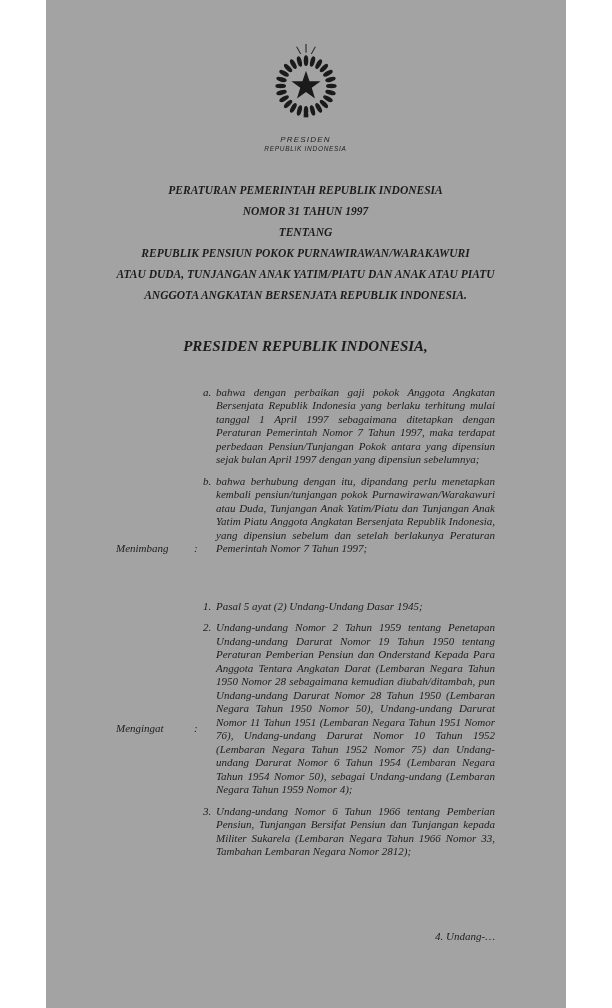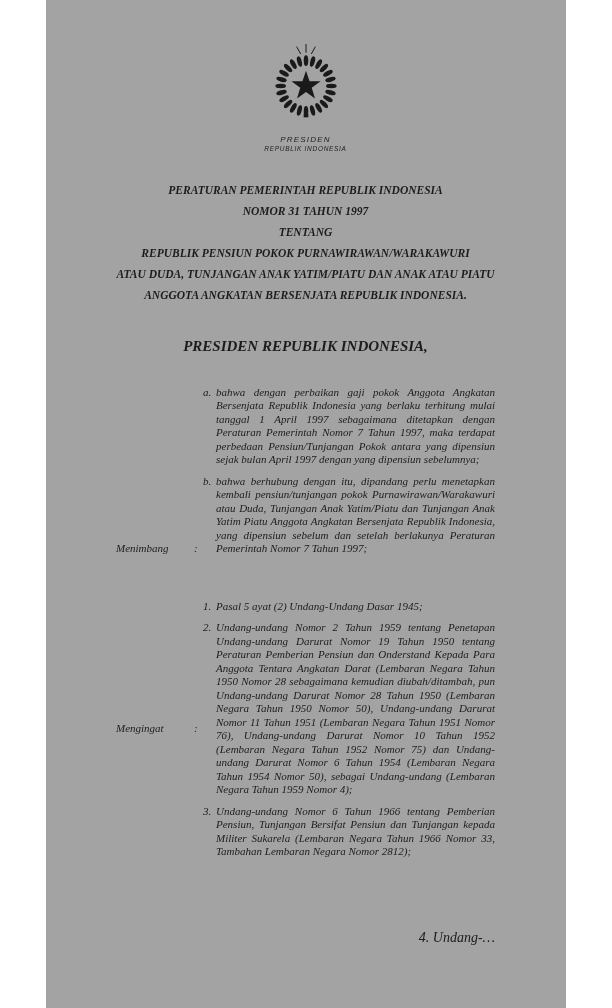--- a/index.html
+++ b/index.html
@@ -64,21 +64,21 @@
   .section-colon { width: 9px; flex: none; }
   .section-items { flex: 1; min-width: 0; }
   .item { display: flex; }
   .item + .item { margin-top: 8px; }
   .item-marker { width: 13px; flex: none; }
   .item-text { flex: 1; text-align: justify; }
   .catchword {
     position: absolute;
     top: 930px;
     right: 71px;
-    font-size: 14px;
+    font-size: 11px;
   }
 </style>
 </head>
 <body>
 
 <div class="page">
 
   <div class="emblem-block">
     <svg class="emblem-svg" viewBox="0 0 120 130" width="80" height="92" aria-hidden="true">
       <g stroke="#1a1a1a" stroke-width="1.5">

